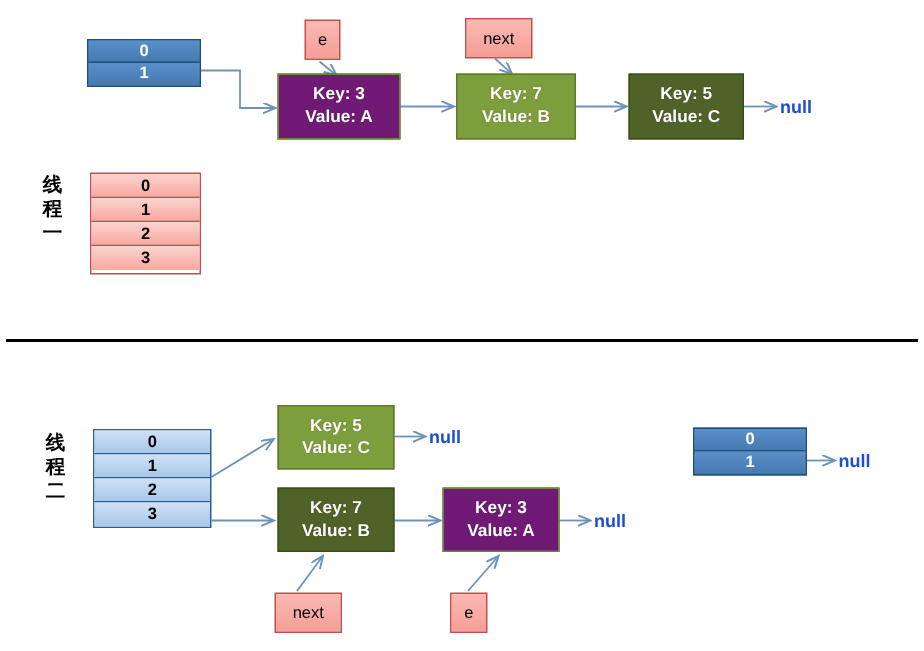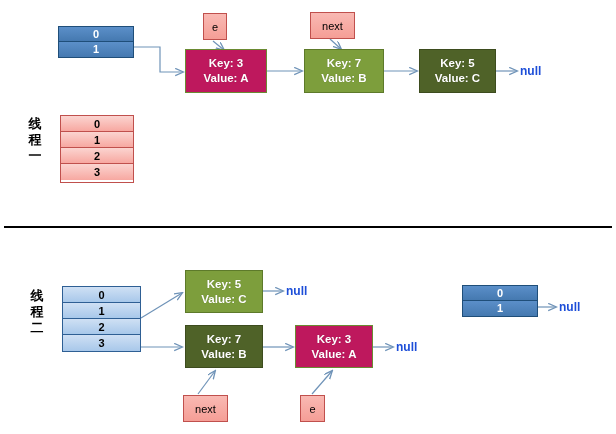--- a/index.html
+++ b/index.html
@@ -77,21 +77,21 @@
     position:absolute;
     box-sizing:border-box;
     display:flex;flex-direction:column;
     align-items:center;justify-content:center;
     color:#ffffff;
     font-weight:bold;
     font-size:11.5px;
     line-height:15px;
     text-shadow:0 0 1px rgba(0,0,0,.25);
   }
-  .node-light{background:#be185d;border:1px solid #6a8a32;}
+  .node-light{background:#701a75;border:1px solid #6a8a32;}
   .node-mid  {background:#7d9e3c;border:1px solid #5d7a2a;}
   .node-dark {background:#4f6228;border:1px solid #3d4c1e;}
 
   
   .ptr{
     position:absolute;
     box-sizing:border-box;
     background:linear-gradient(to bottom,#f9b9b3 0%,#f59e96 100%);
     border:1px solid #c0504d;
     color:#000000;

